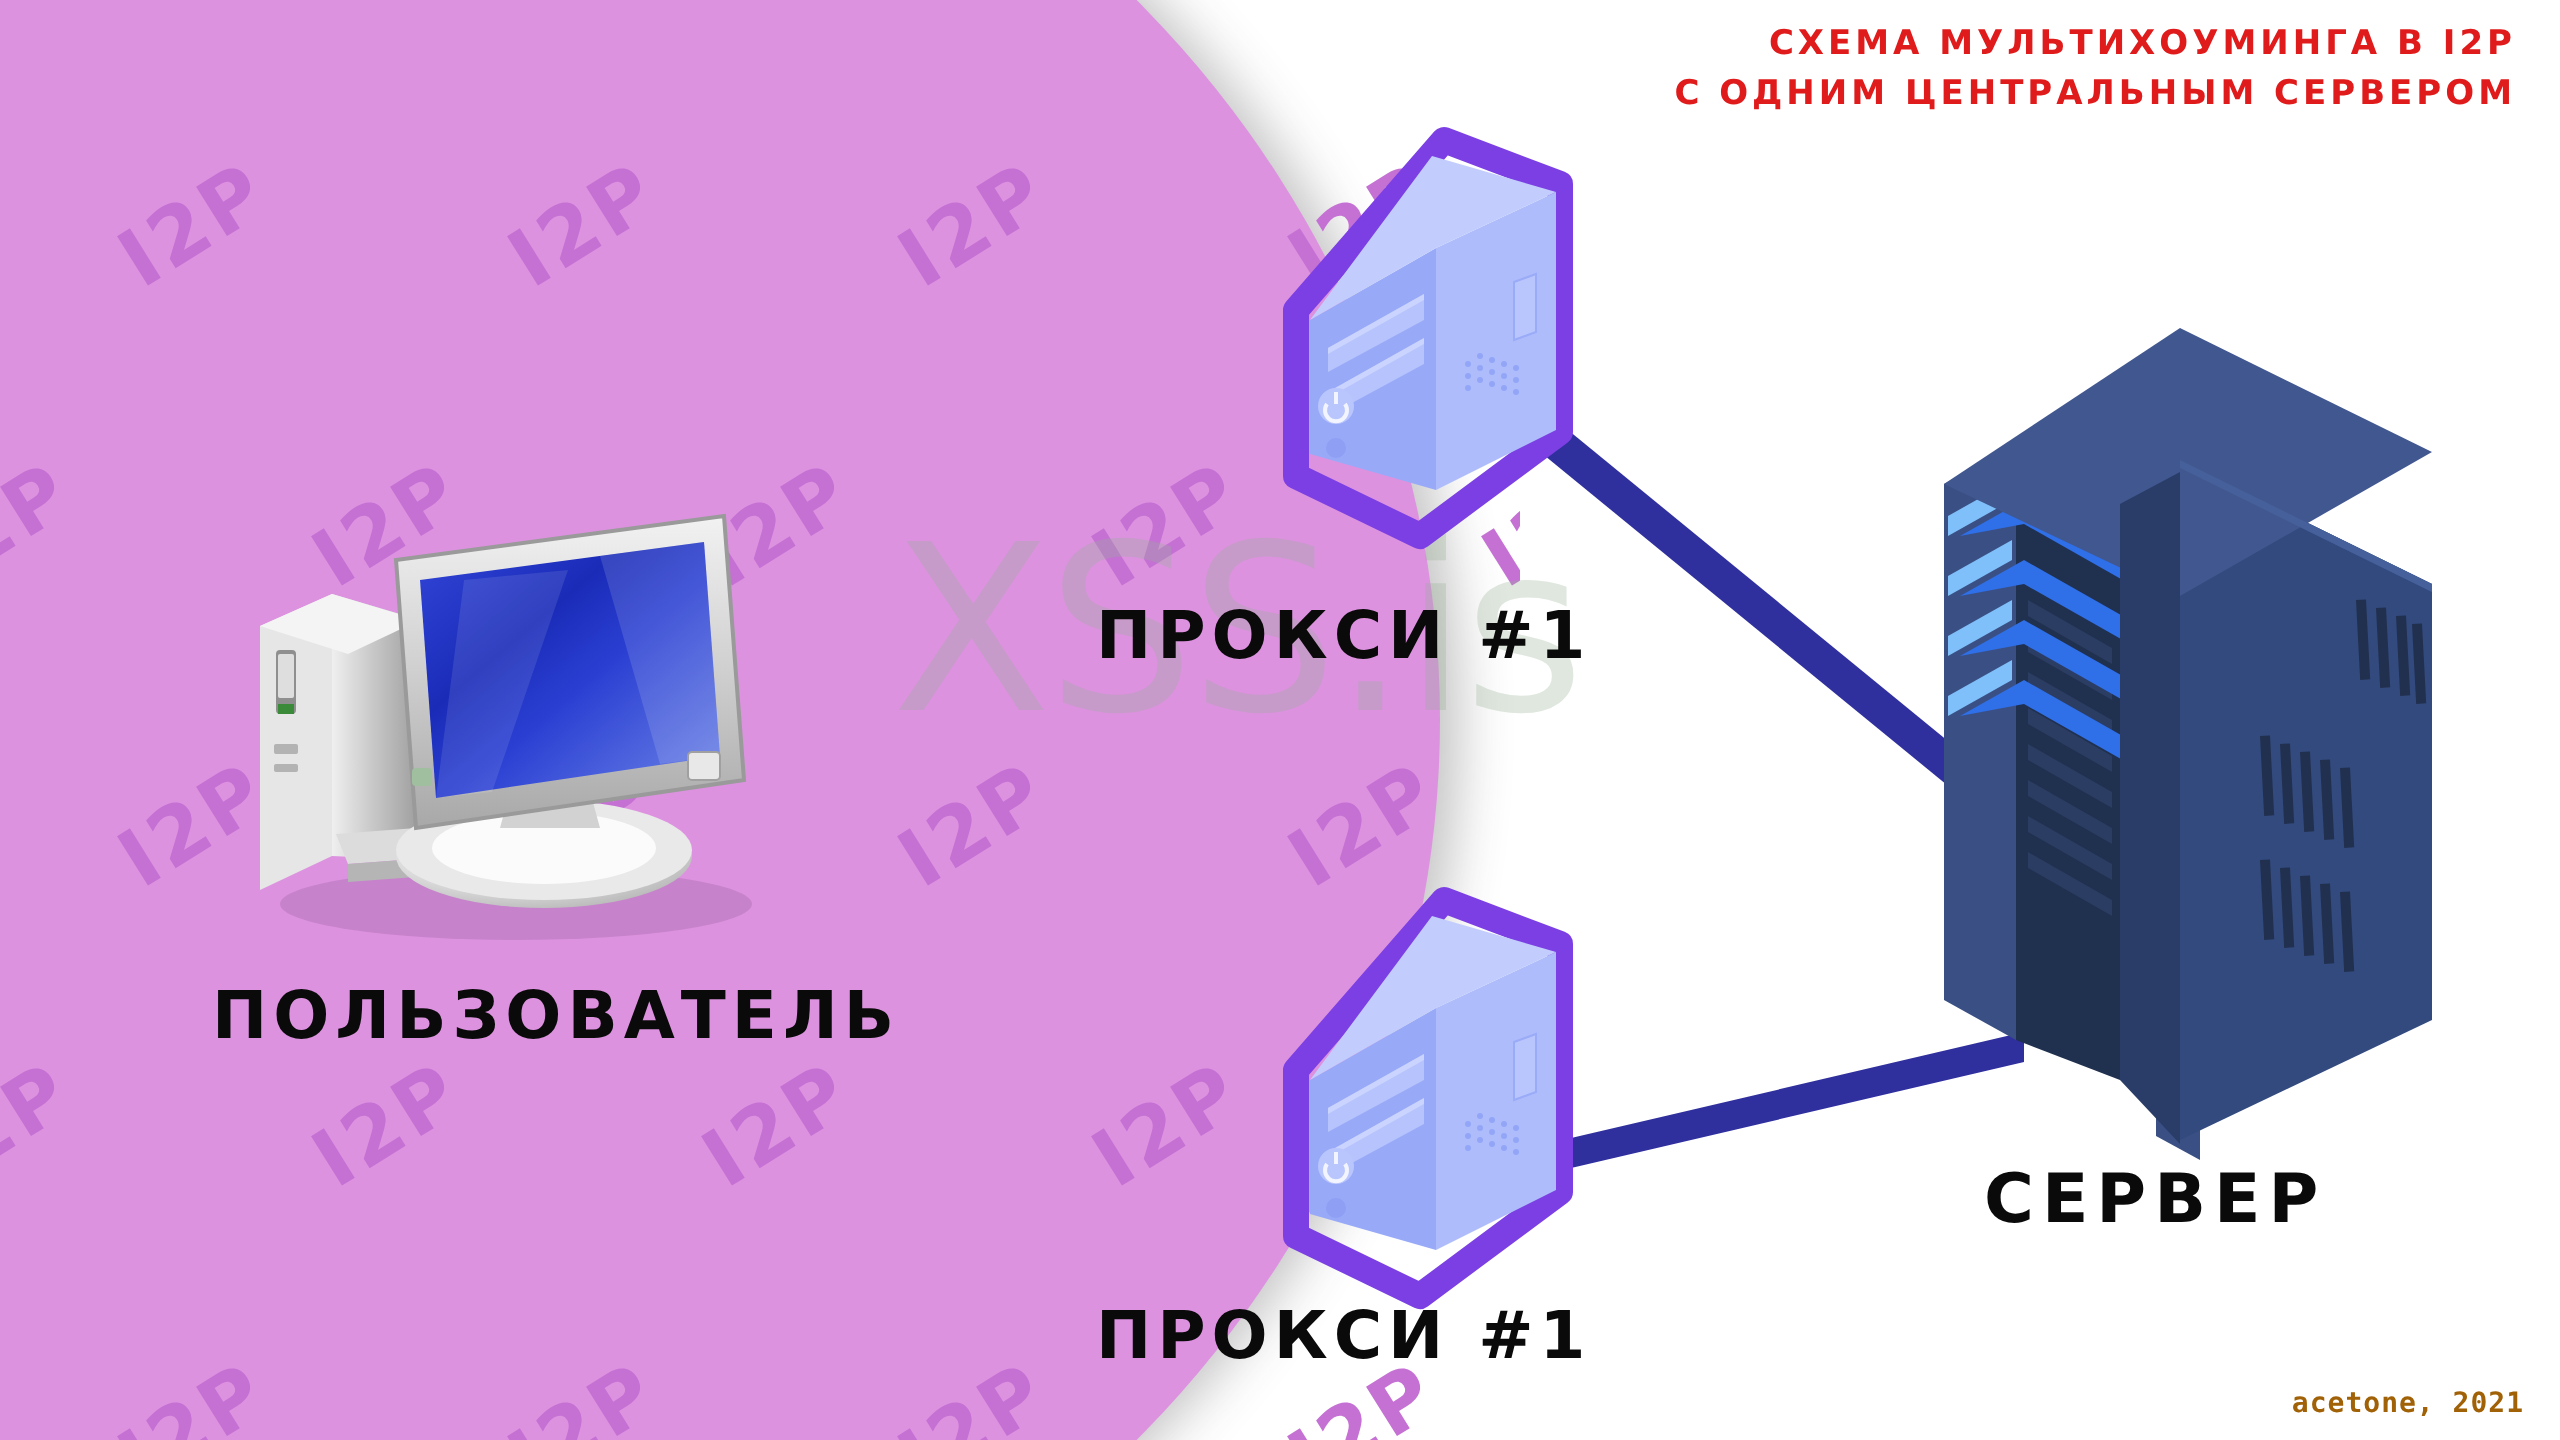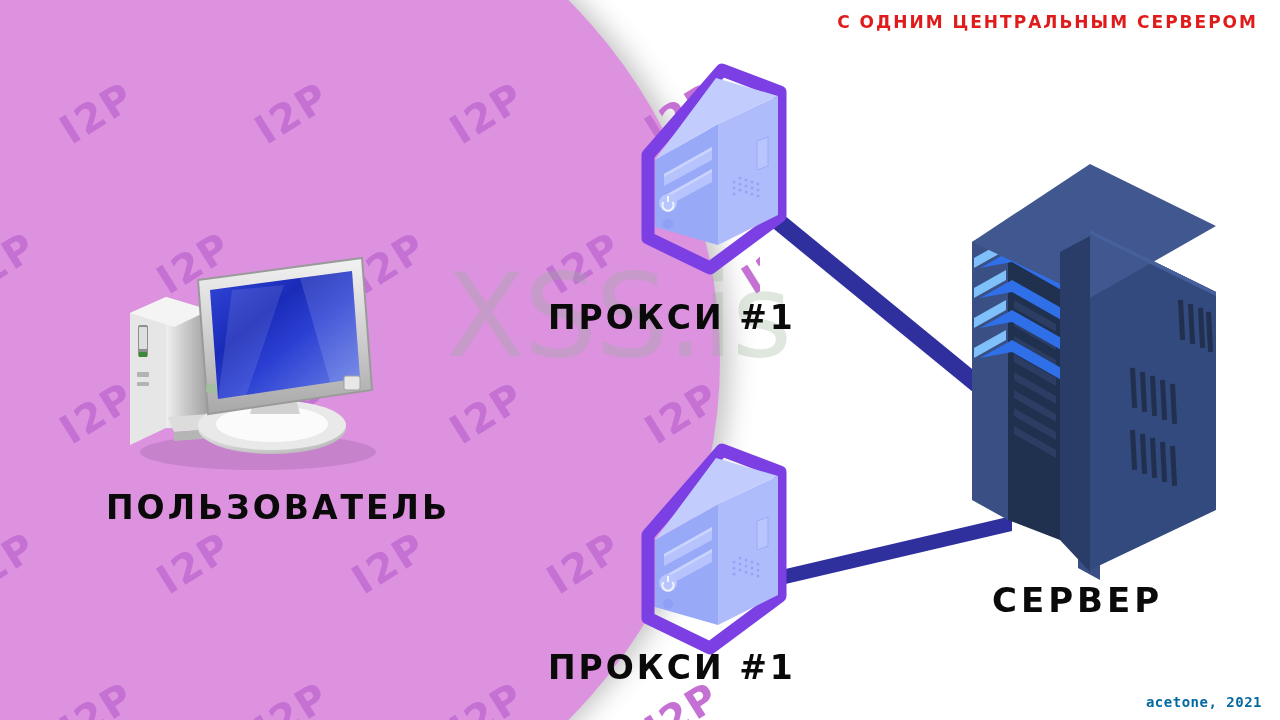--- a/index.html
+++ b/index.html
@@ -78,21 +78,21 @@
   }
 
   
   #credit {
     position: absolute;
     right: 18px;
     bottom: 10px;
     font-family: "DejaVu Sans Mono", monospace;
     font-weight: bold;
     font-size: 14px;
-    color: #0369a1;
+    color: #a16207;
     letter-spacing: 0.5px;
     text-align: right;
   }
 
   
   .node-label {
     position: absolute;
     color: #0a0a0a;
     font-family: "DejaVu Sans", sans-serif;
     font-weight: 900;
@@ -375,18 +375,19 @@
 
   <div id="label-layer" class="layer">
     <div class="node-label" id="label-user">ПОЛЬЗОВАТЕЛЬ</div>
     <div class="node-label" id="label-proxy1">ПРОКСИ #1</div>
     <div class="node-label" id="label-proxy2">ПРОКСИ #1</div>
     <div class="node-label" id="label-server">СЕРВЕР</div>
   </div>
 
   <div id="title-layer" class="layer">
     <div id="title">
+      <div>СХЕМА МУЛЬТИХОУМИНГА В I2P</div>
       <div>С ОДНИМ ЦЕНТРАЛЬНЫМ СЕРВЕРОМ</div>
     </div>
     <div id="credit">acetone, 2021</div>
   </div>
 
 </div>
 
 </body></html>

